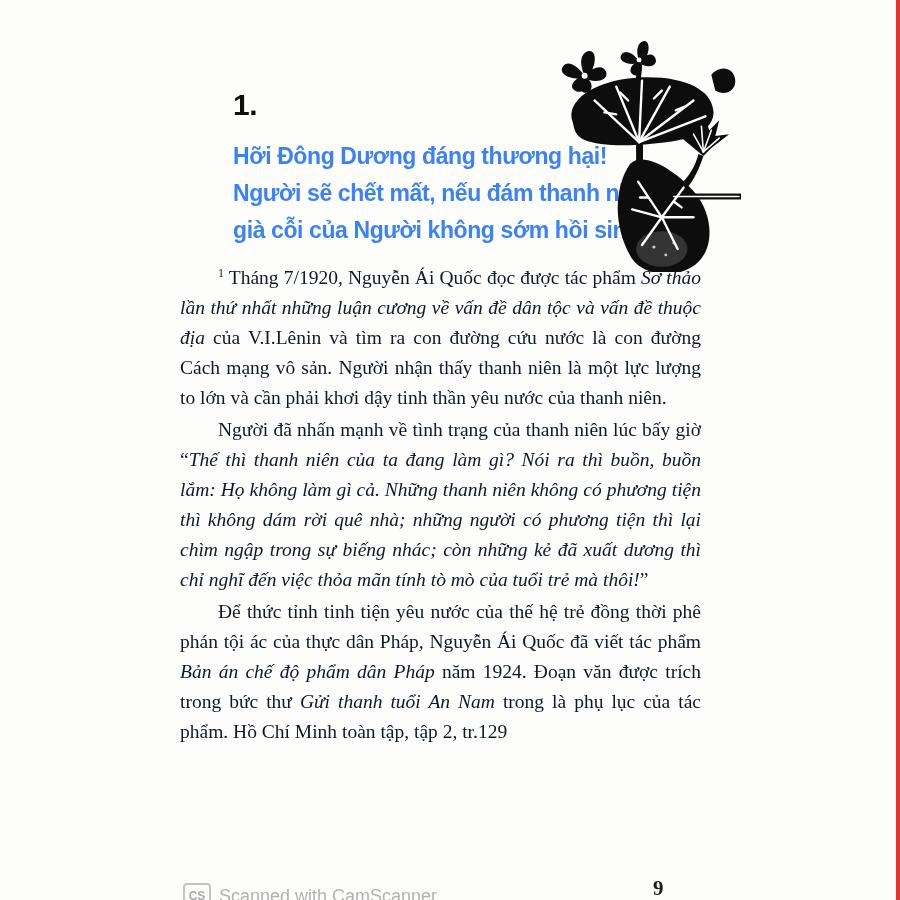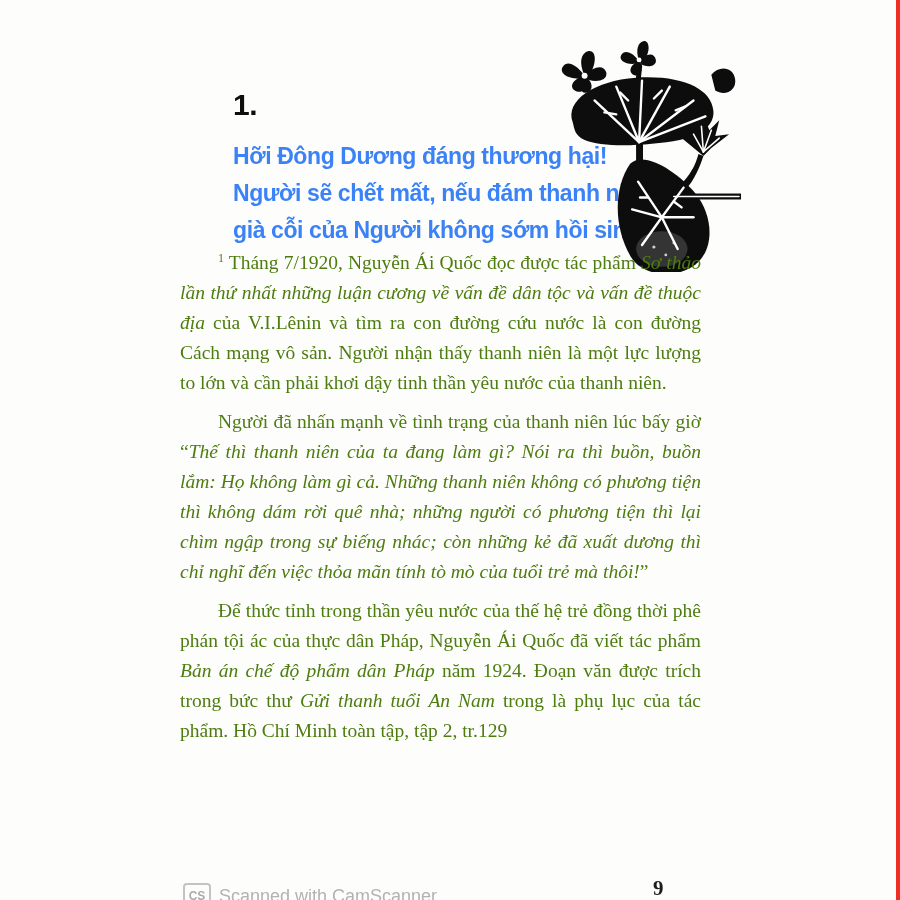--- a/index.html
+++ b/index.html
@@ -17,27 +17,27 @@
     letter-spacing:-0.5px;
   }
   .heading{
     position:absolute;left:233px;top:138px;width:420px;
     font-family:Liberation Sans, sans-serif;
     font-weight:700;font-size:23px;line-height:37px;
     color:#3b82f6;letter-spacing:-0.4px;
   }
   .heading sup{font-size:13px;line-height:0;}
   .body-text{
-    position:absolute;left:180px;top:248px;width:521px;
-    font-size:19.5px;line-height:30px;color:#4d7c0f;
+    position:absolute;left:180px;top:263px;width:521px;
+    font-size:19.5px;line-height:30px;color:#0f172a;
   }
   .body-text p{
     margin:0;text-indent:38px;text-align:justify;
   }
-  .body-text p + p{margin-top:9px;}
+  .body-text p + p{margin-top:2px;}
   .body-text sup{font-size:12px;line-height:0;}
   .illustration{
     position:absolute;left:545px;top:22px;width:198px;height:250px;
   }
   .watermark{
     position:absolute;left:183px;top:883px;
     display:flex;align-items:center;gap:8px;
     color:#b2b2b2;
     font-family:"Liberation Sans", sans-serif;
   }
@@ -133,21 +133,21 @@
 
       <path d="M130,175 L196,175" stroke-width="1.4"></path>
     </g>
     <circle cx="40" cy="53" r="3" fill="#ffffff"></circle>
     <circle cx="95" cy="37" r="2.5" fill="#ffffff"></circle>
   </svg>
 
   <div class="body-text">
     <p><sup>1</sup><span> Tháng 7/1920, Nguyễn Ái Quốc đọc được tác phẩm </span><i>Sơ thảo lần thứ nhất những luận cương về vấn đề dân tộc và vấn đề thuộc địa</i><span> của V.I.Lênin và tìm ra con đường cứu nước là con đường Cách mạng vô sản. Người nhận thấy thanh niên là một lực lượng to lớn và cần phải khơi dậy tinh thần yêu nước của thanh niên.</span></p>
     <p><span>Người đã nhấn mạnh về tình trạng của thanh niên lúc bấy giờ “</span><i>Thế thì thanh niên của ta đang làm gì? Nói ra thì buồn, buồn lắm: Họ không làm gì cả. Những thanh niên không có phương tiện thì không dám rời quê nhà; những người có phương tiện thì lại chìm ngập trong sự biếng nhác; còn những kẻ đã xuất dương thì chỉ nghĩ đến việc thỏa mãn tính tò mò của tuổi trẻ mà thôi!</i><span>”</span></p>
-    <p><span>Để thức tỉnh trong thần yêu nước của thế hệ trẻ đồng thời phê phán tội ác của thực dân Pháp, Nguyễn Ái Quốc đã viết tác phẩm </span><i>Bản án chế độ phẩm dân Pháp</i><span> năm 1924. Đoạn văn được trích trong bức thư </span><i>Gửi thanh tuổi An Nam</i><span> trong là phụ lục của tác phẩm. Hồ Chí Minh toàn tập, tập 2, tr.129</span></p>
+    <p><span>Để thức tỉnh tinh tiện yêu nước của thế hệ trẻ đồng thời phê phán tội ác của thực dân Pháp, Nguyễn Ái Quốc đã viết tác phẩm </span><i>Bản án chế độ phẩm dân Pháp</i><span> năm 1924. Đoạn văn được trích trong bức thư </span><i>Gửi thanh tuổi An Nam</i><span> trong là phụ lục của tác phẩm. Hồ Chí Minh toàn tập, tập 2, tr.129</span></p>
   </div>
 
   <div class="watermark">
     <div class="watermark-badge">CS</div>
     <div class="watermark-text">Scanned with CamScanner</div>
   </div>
 
   <div class="page-number">9</div>
 
   <div class="edge-line"></div>

